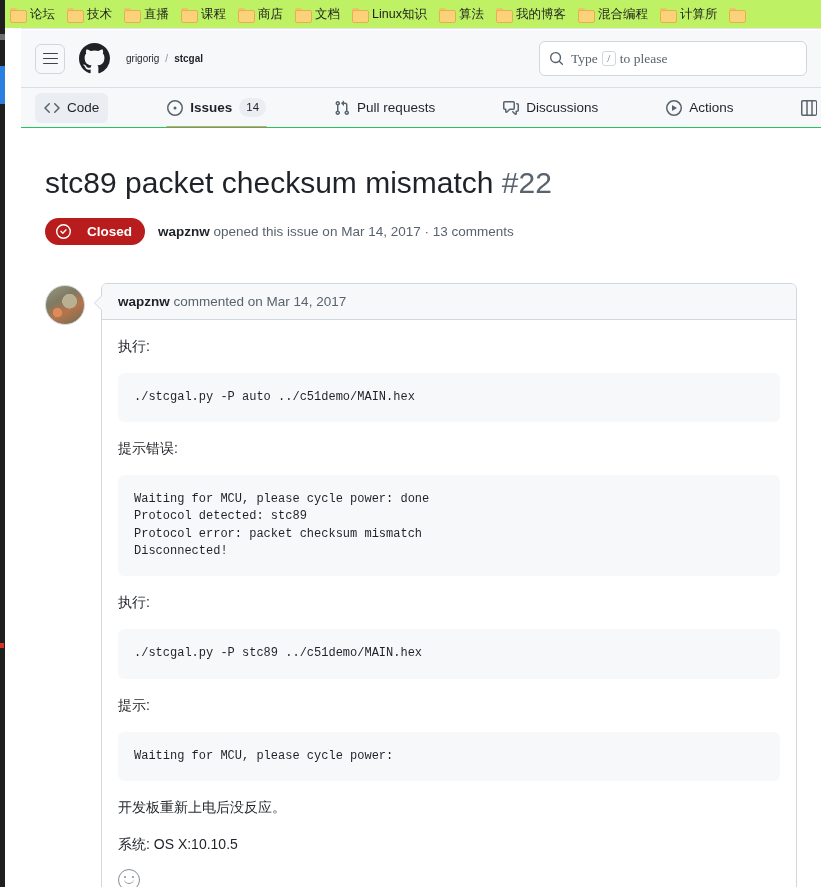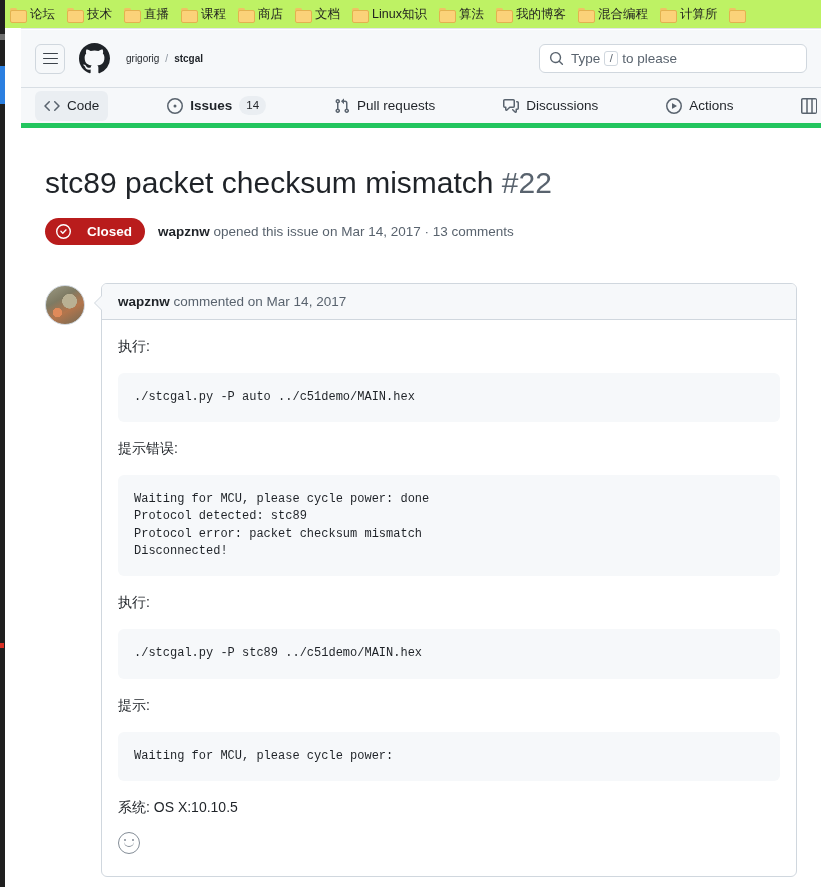--- a/index.html
+++ b/index.html
@@ -121,29 +121,30 @@
     font-size: 10px;
     display: flex; align-items: center; gap: 6px;
     flex: 0 0 auto;
   }
   #breadcrumb .owner { color: #1f2328; cursor: pointer; }
   #breadcrumb .slash { color: #8c959f; }
   #breadcrumb .repo { color: #1f2328; font-weight: bold; cursor: pointer; }
 
   #search-box {
     margin-left: auto;
-    width: 268px; height: 29px;
+    width: 268px; height: 35px;
     border: 1px solid #d0d7de;
     border-radius: 6px;
     background: #ffffff;
     display: flex; align-items: center;
     padding: 0 9px;
     gap: 7px;
     cursor: text;
     flex: 0 0 auto;
+    font-family: Liberation Serif, serif;
   }
   #search-box .sq {
     color: #59636e;
     display: flex; align-items: center;
   }
   #search-box .ph {
     font-size: 13.5px; color: #59636e;
     display: flex; align-items: center; gap: 4px;
   }
   .slash-key {
@@ -152,21 +153,21 @@
     border: 1px solid #d0d7de; border-radius: 3px;
     font-size: 11px; color: #59636e;
     line-height: 1;
   }
 
   
   #repo-nav {
     position: absolute; left: 16px; top: 60px;
     width: 800px; height: 40px;
     background: #f6f8fa;
-    border-bottom: 5px solid #22c55e;
+    border-bottom: 1px solid #22c55e;
     display: flex; align-items: center;
     padding: 0 14px;
     gap: 18px;
     overflow: hidden;
     white-space: nowrap;
     text-align: center;
   }
   .nav-tab {
     display: inline-flex; align-items: center;
     gap: 7px;
@@ -546,20 +547,21 @@
           <pre class="code">./stcgal.py -P auto ../c51demo/MAIN.hex</pre>
           <p>提示错误:</p>
           <pre class="code">Waiting for MCU, please cycle power: done
 Protocol detected: stc89
 Protocol error: packet checksum mismatch
 Disconnected!</pre>
           <p>执行:</p>
           <pre class="code">./stcgal.py -P stc89 ../c51demo/MAIN.hex</pre>
           <p>提示:</p>
           <pre class="code">Waiting for MCU, please cycle power:</pre>
+          <p>开发板重新上电后没反应。</p>
           <p>系统: OS X:10.10.5</p>
 
           <div id="reaction-row">
             <span class="smiley">
               <span class="eye l"></span>
               <span class="eye r"></span>
               <span class="mouth"></span>
             </span>
           </div>
         </div>

